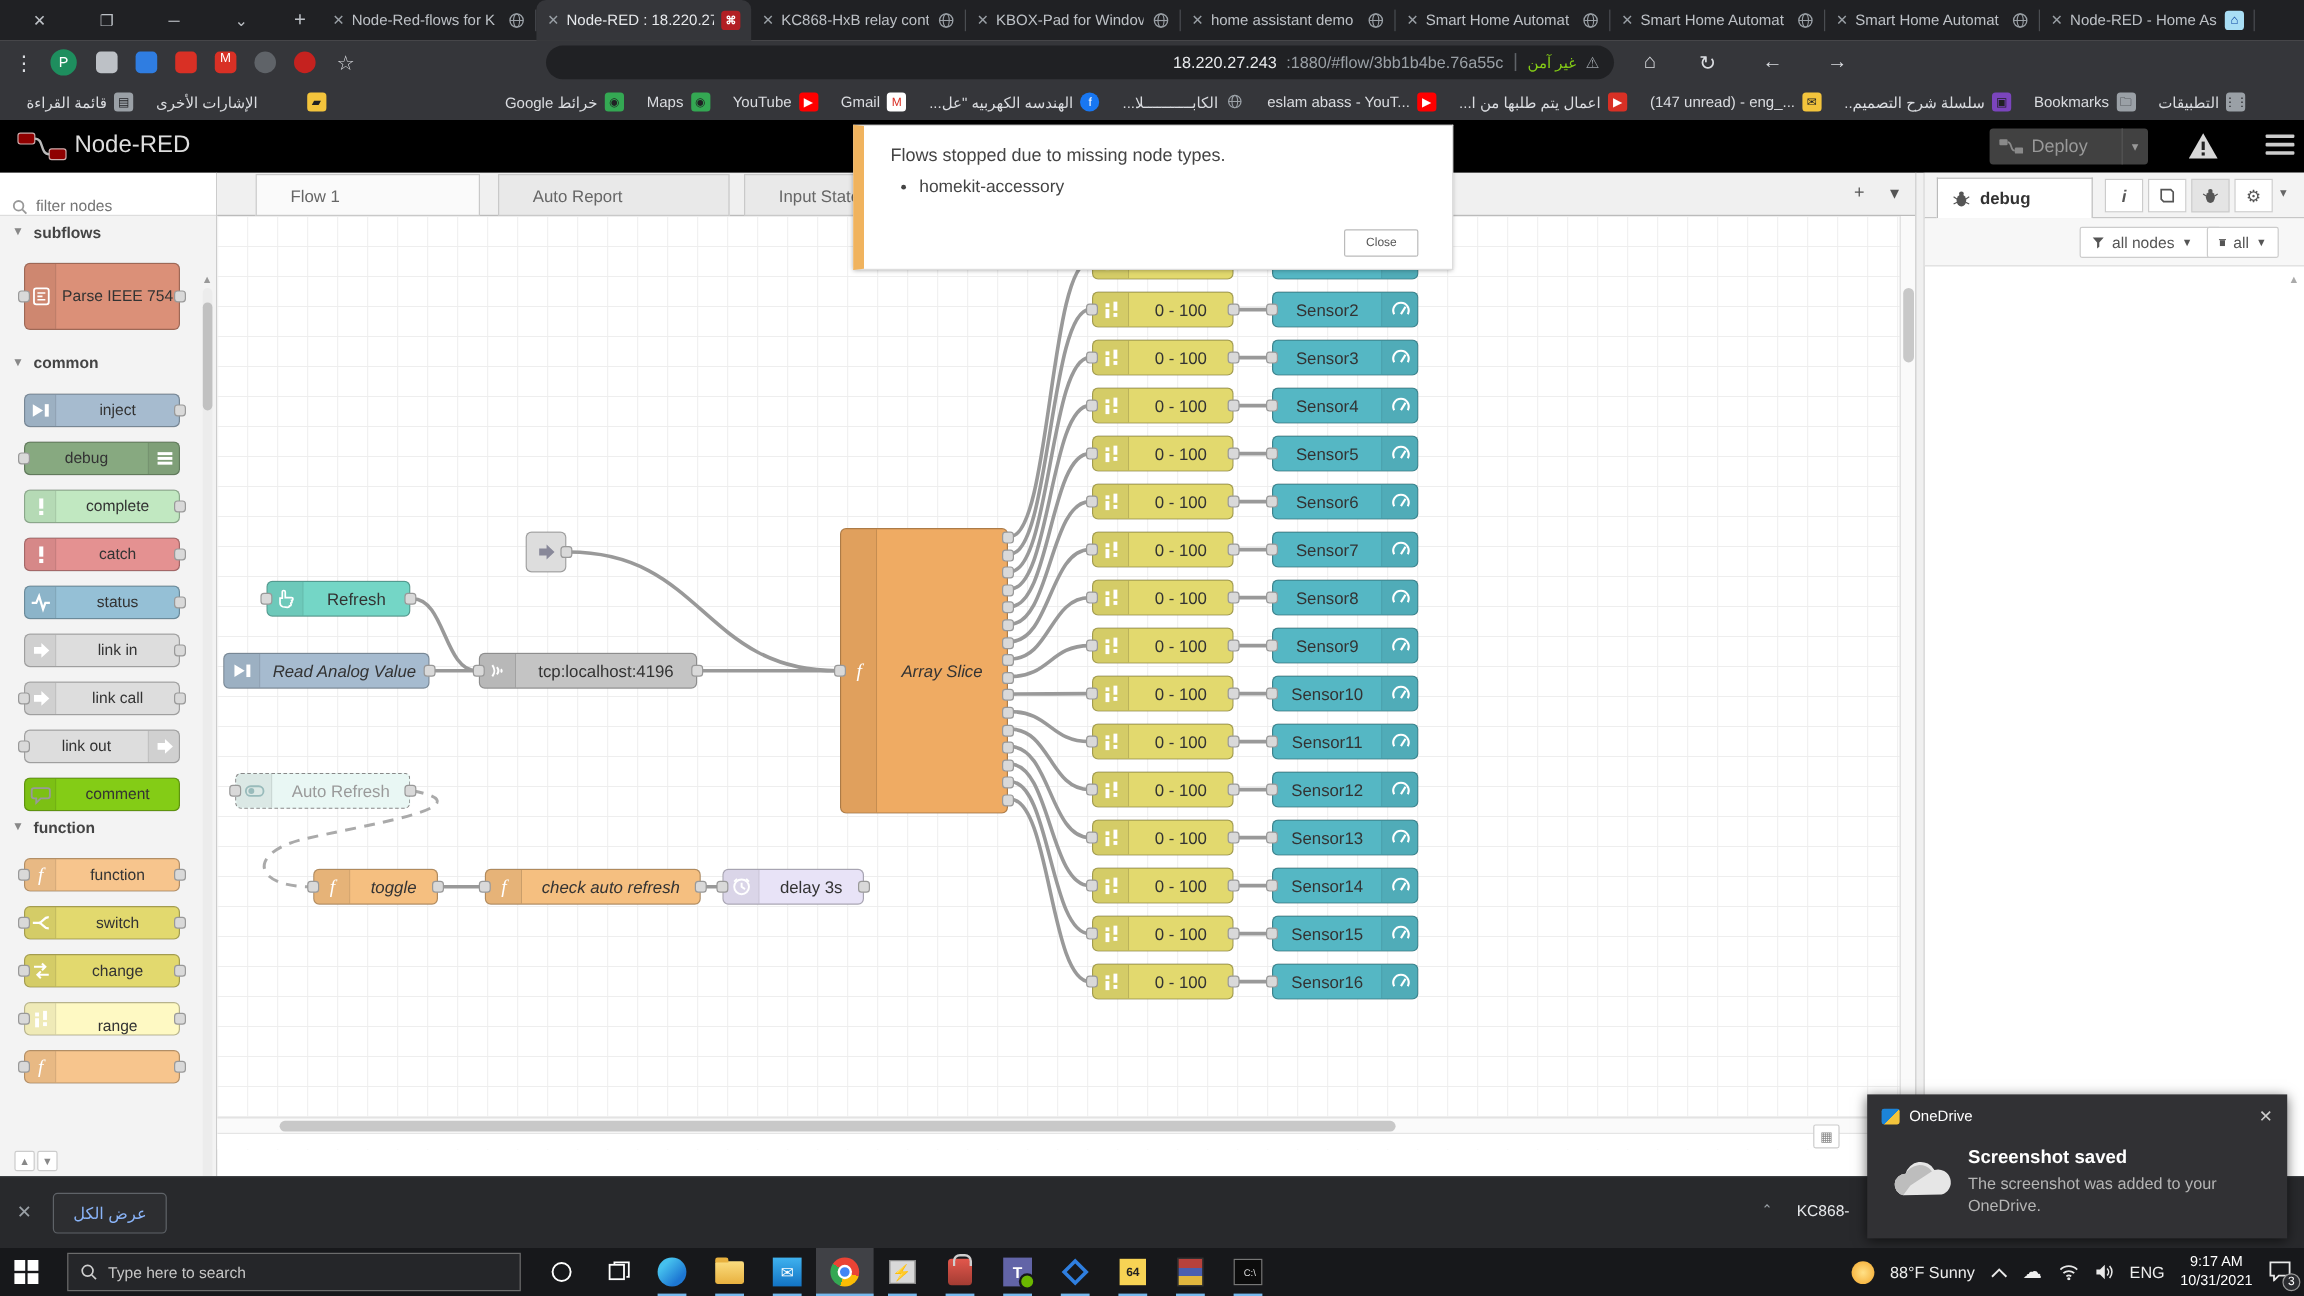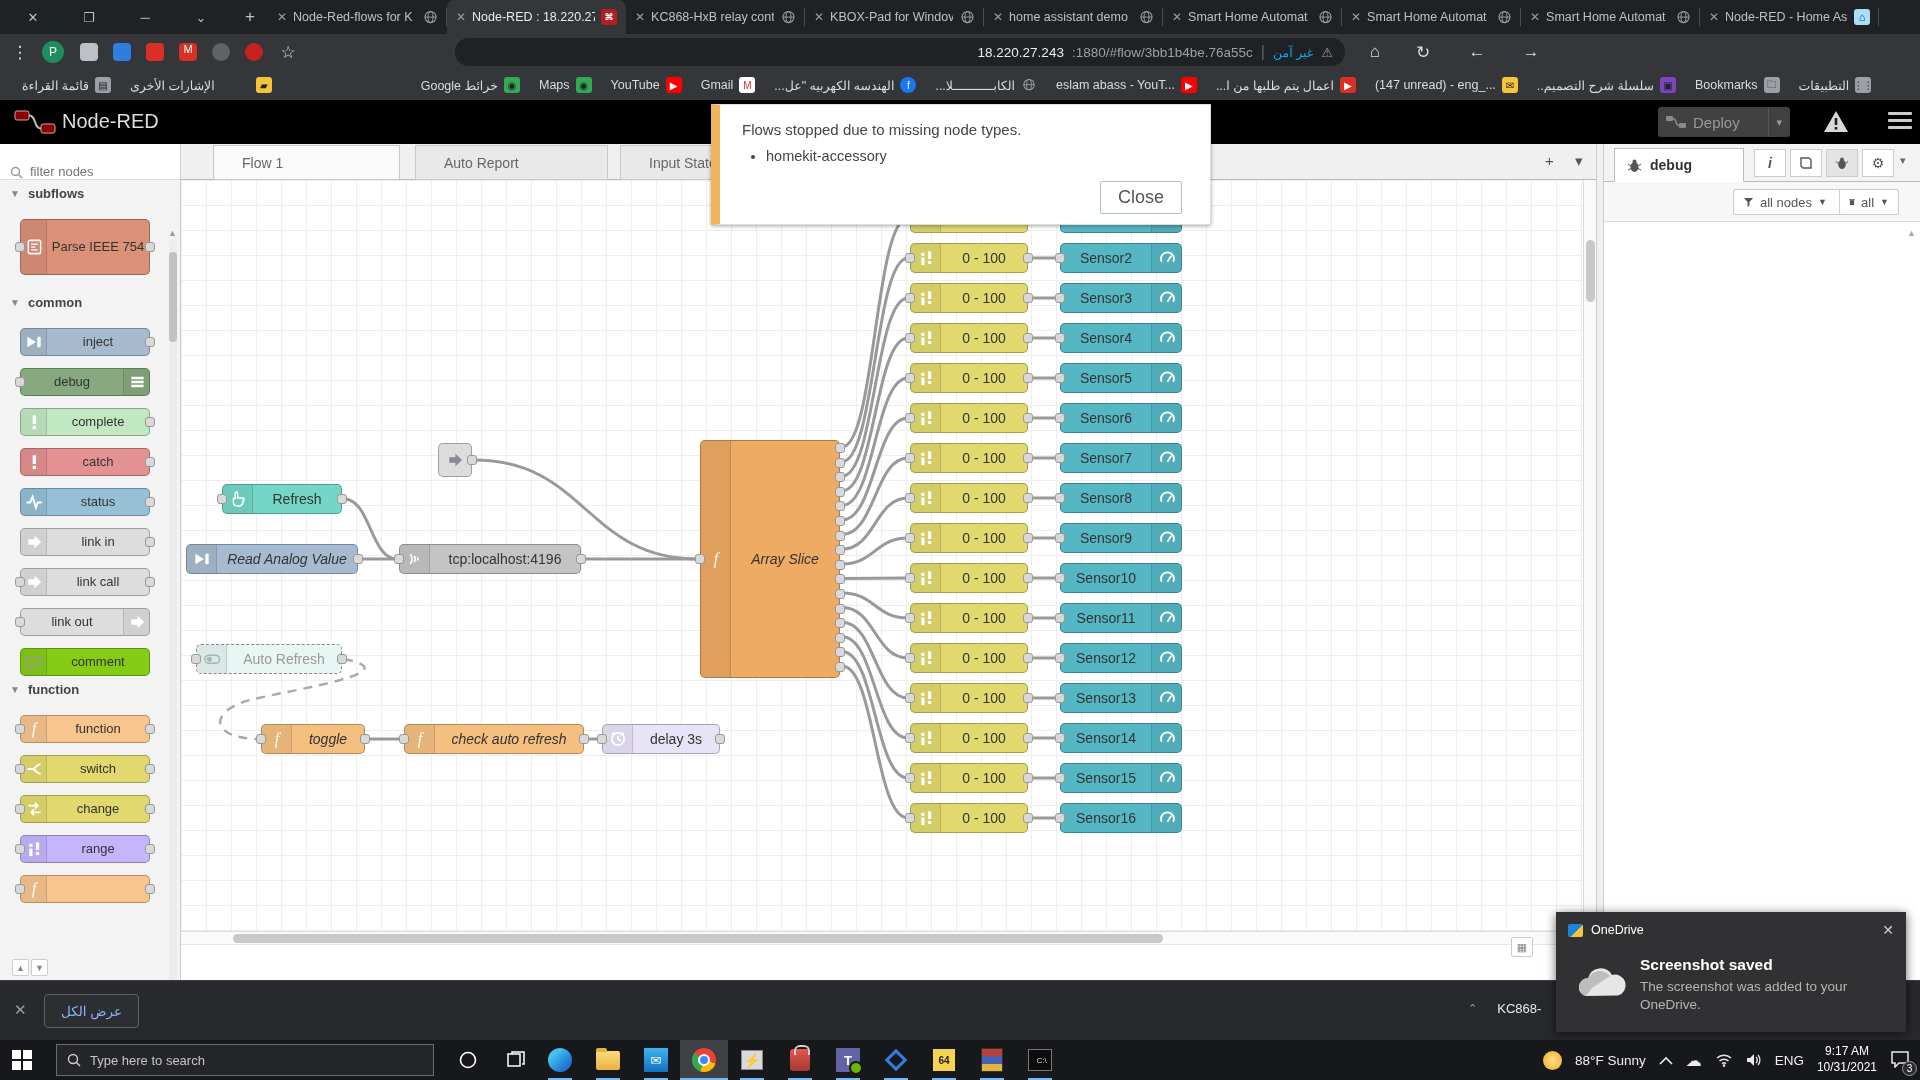--- a/index.html
+++ b/index.html
@@ -28,21 +28,21 @@
            color:#dadce0; font-size:17px; }
   #avatar { position:absolute; left:42px; top:7px; width:22px; height:22px; border-radius:50%;
             background:#1e8e5e; color:#fff; font-size:12px; display:flex; align-items:center; justify-content:center; }
   .ext { position:absolute; top:9px; width:18px; height:18px; border-radius:4px; }
   #omnibox { position:absolute; left:455px; top:4px; width:890px; height:28px; border-radius:14px;
              background:#202124; display:flex; align-items:center; justify-content:flex-end;
              padding:0 12px; gap:8px; }
   #omnibox .host { color:#e8eaed; font-size:13.5px; }
   #omnibox .rest { color:#9aa0a6; font-size:13.5px; }
   #omnibox .sep { color:#5f6368; }
-  #omnibox .nsec { color:#0ea5e9; font-size:12.5px; }
+  #omnibox .nsec { color:#84cc16; font-size:12.5px; }
   #omnibox .warn { color:#9aa0a6; font-size:13px; }
 
   #bookmarksbar { position:absolute; left:0; top:70px; width:1920px; height:30px; background:#35363a;
                   display:flex; align-items:center; padding-left:22px; color:#dadce0; font-size:12.5px; }
   .bm { display:flex; align-items:center; gap:6px; margin-right:19px; white-space:nowrap; }
   .bmico { width:16px; height:16px; border-radius:3px; display:flex; align-items:center; justify-content:center;
            font-size:10px; flex:0 0 16px; }
 
   
   #nrheader { position:absolute; left:0; top:100px; width:1920px; height:44px; background:#000; }
@@ -114,21 +114,21 @@
             border-radius:2px; color:#888; font-size:11px; display:flex; align-items:center; justify-content:center; }
 
   
   #nr-dialog { position:absolute; left:711px; top:104px; width:500px; height:121px; background:#fff;
                border:1px solid #ddd; border-left:9px solid #f0b35e; z-index:60;
                box-shadow:0 1px 4px rgba(0,0,0,.35); padding:16px 22px; }
   #nr-dialog .msg { font-size:15px; color:#444; }
   #nr-dialog ul { margin:10px 0 0 24px; }
   #nr-dialog li { font-size:14.5px; color:#444; margin-top:2px; }
   #dlg-close { position:absolute; right:28px; bottom:10px; background:#fff; border:1px solid #bbb;
-               border-radius:2px; color:#555; font-size:18px; padding:5px 17px; }
+               border-radius:2px; color:#555; font-size:10px; padding:5px 17px; }
 
   
   #splitter { position:absolute; left:1596px; top:144px; width:8px; height:836px; background:#f0f0f0;
               border-left:1px solid #ccc; border-right:1px solid #ccc; }
   #sidebar { position:absolute; left:1604px; top:144px; width:316px; height:836px; background:#fff; }
   #sb-tabs { position:absolute; left:0; top:0; width:100%; height:38px; background:#f3f3f3; border-bottom:1px solid #bbb; }
   #sb-debugtab { position:absolute; left:10px; top:4px; width:130px; height:34px; background:#fff;
                  border:1px solid #bbb; border-bottom:1px solid #fff; display:flex; align-items:center;
                  gap:8px; padding-left:12px; font-size:14px; font-weight:bold; color:#333; }
   .sb-ibtn { position:absolute; top:5px; width:32px; height:28px; background:#fff; border:1px solid #ccc;
@@ -578,21 +578,21 @@
         <div class="pal-node" style="background: rgb(226, 217, 110);">
           <div class="istrip l">
             <svg width="18" height="18" viewBox="0 0 18 19">
               <path d="M3 6 h10 m-3 -3 l3 3 l-3 3 M16 13 h-10 m3 -3 l-3 3 l3 3" stroke="#fff" stroke-width="1.8" fill="none"></path>
             </svg>
           </div>
           <span class="lbl">change</span>
           <div class="port in"></div>
           <div class="port out"></div>
         </div>
-        <div class="pal-node" style="background: #c4b5fd;">
+        <div class="pal-node" style="background: #fef9c3; align-items: flex-end;">
           <div class="istrip l">
             <svg width="18" height="18" viewBox="0 0 18 19">
               <rect x="4" y="9" width="3.4" height="8" fill="#fff"></rect>
               <rect x="4" y="4" width="3.4" height="3.4" fill="#fff"></rect>
               <rect x="11" y="2.5" width="3.4" height="8" fill="#fff"></rect>
               <rect x="11" y="12.5" width="3.4" height="3.4" fill="#fff"></rect>
             </svg>
           </div>
           <span class="lbl">range</span>
           <div class="port in"></div>

